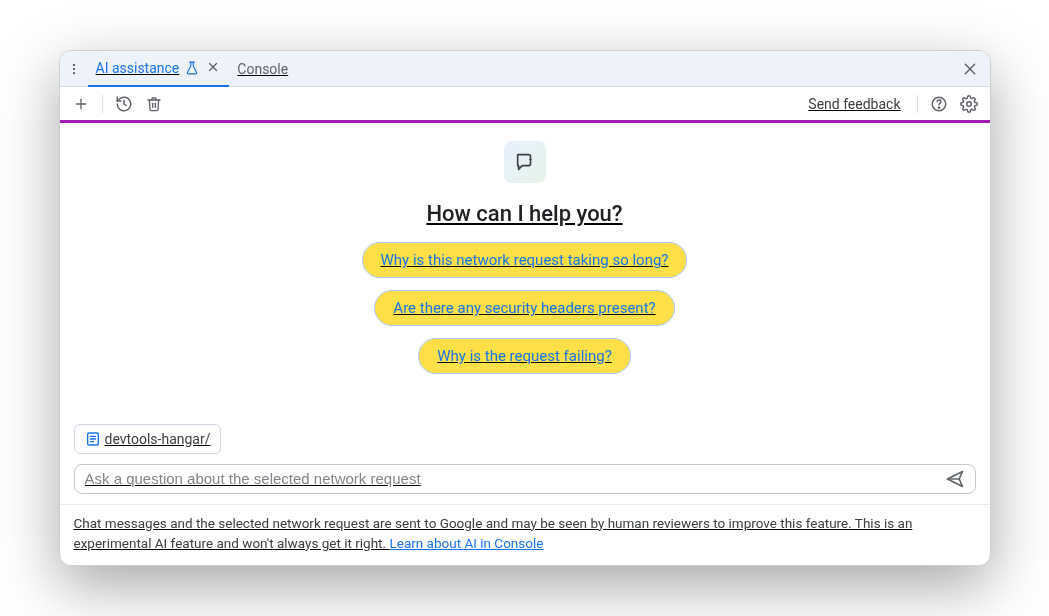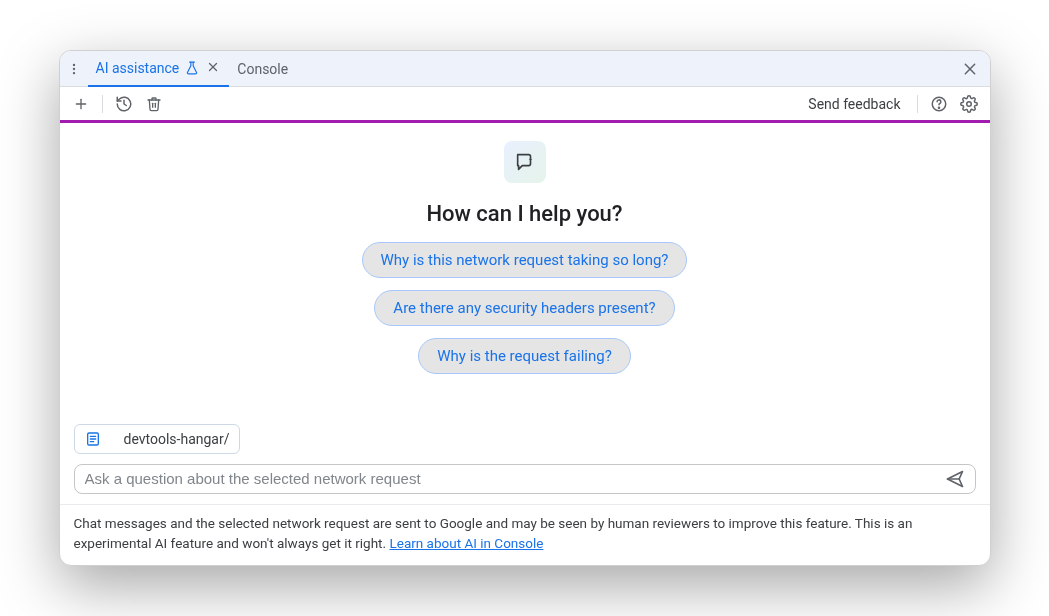--- a/index.html
+++ b/index.html
@@ -19,20 +19,21 @@
     .window {
       width: 932px;
       height: 516px;
       border: 1px solid #d0d0d0;
       border-radius: 12px;
       overflow: hidden;
       box-shadow: 0 20px 60px rgba(0,0,0,0.35);
       display: flex;
       flex-direction: column;
       background: #fff;
+      text-decoration: underline;
     }
     .tabbar {
       display: flex;
       align-items: center;
       background: #edf2fb;
       height: 36px;
       border-bottom: 1px solid #dadce0;
       position: relative;
     }
     .tabbar .kebab {
@@ -139,34 +140,34 @@
       gap: 12px;
       align-items: center;
       margin-bottom: auto;
     }
     .chip {
       border: 1px solid #a8c7fa;
       border-radius: 20px;
       padding: 8px 18px;
       font-size: 15px;
       color: #1a73e8;
-      background: #e5e5e5;
+      background: #fde047;
       cursor: pointer;
     }
     .bottom {
       width: 100%;
       padding: 0 14px 10px 14px;
       display: flex;
       flex-direction: column;
       gap: 10px;
     }
     .context {
       display: inline-flex;
       align-items: center;
-      gap: 23px;
+      gap: 4px;
       border: 1px solid #cfd8e6;
       border-radius: 6px;
       padding: 6px 10px;
       font-size: 14px;
       color: #3c4043;
       align-self: flex-start;
       cursor: pointer;
       margin-top: 28px;
     }
     .context svg { stroke: #1a73e8; }

